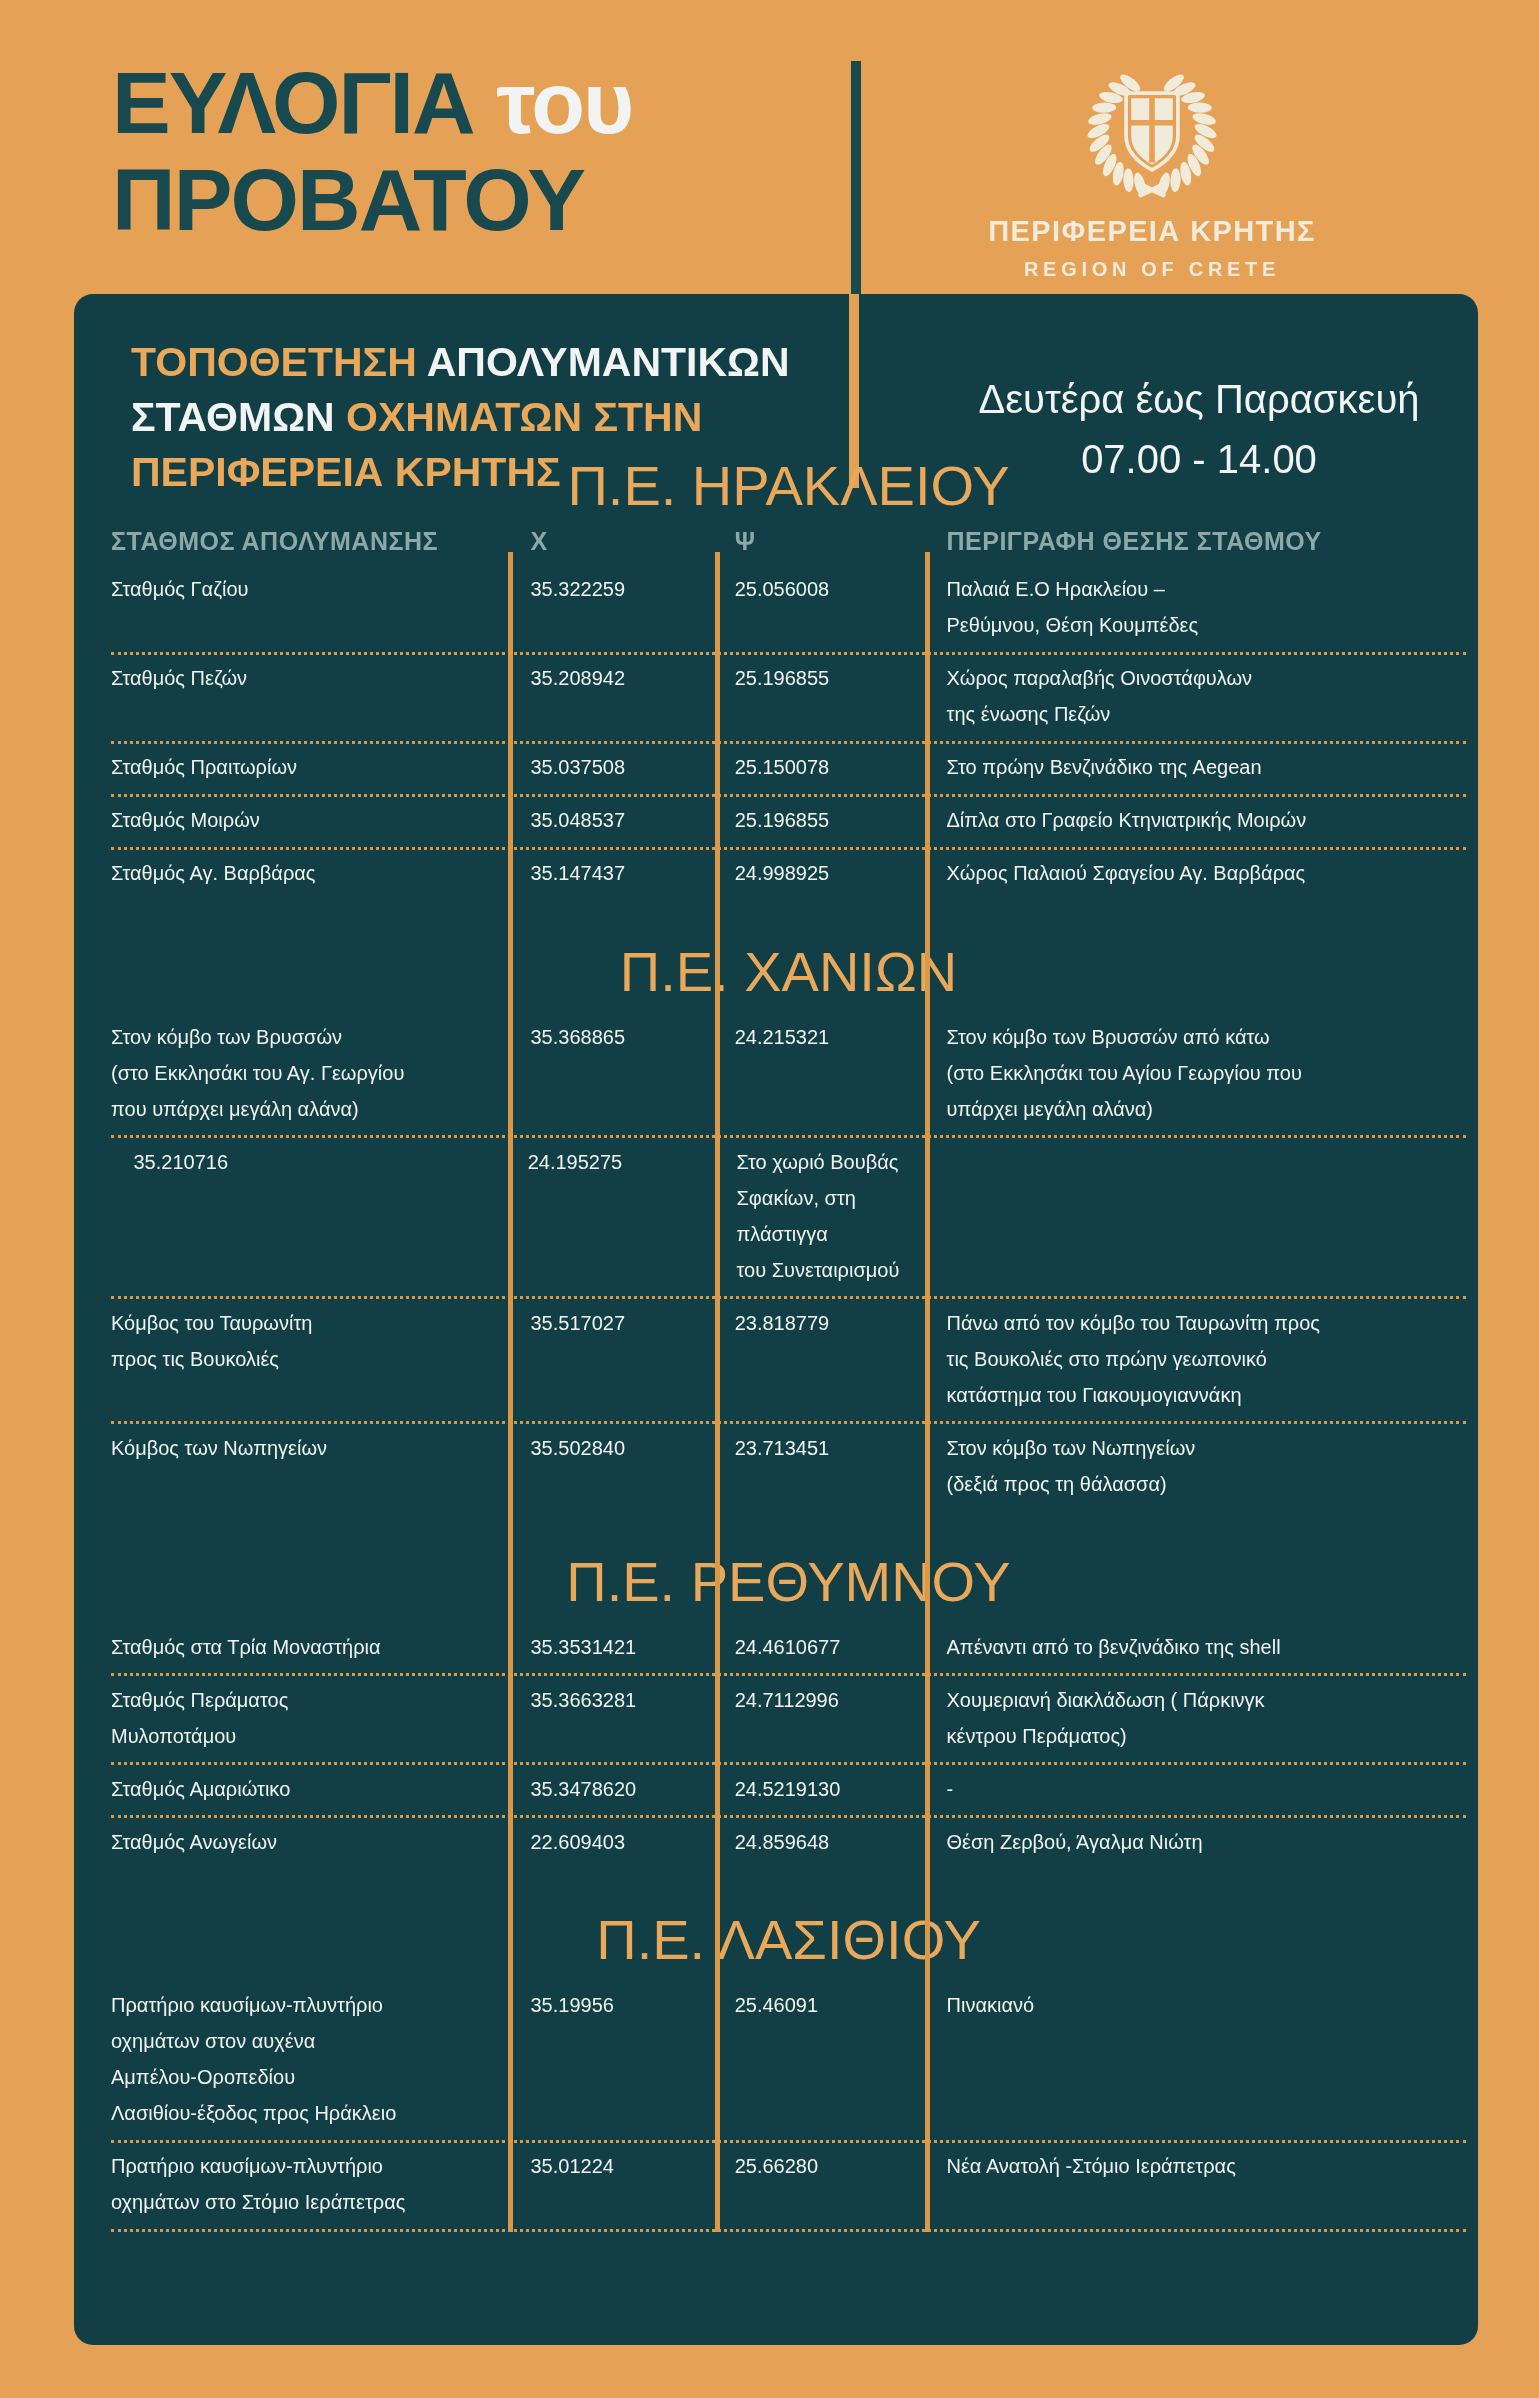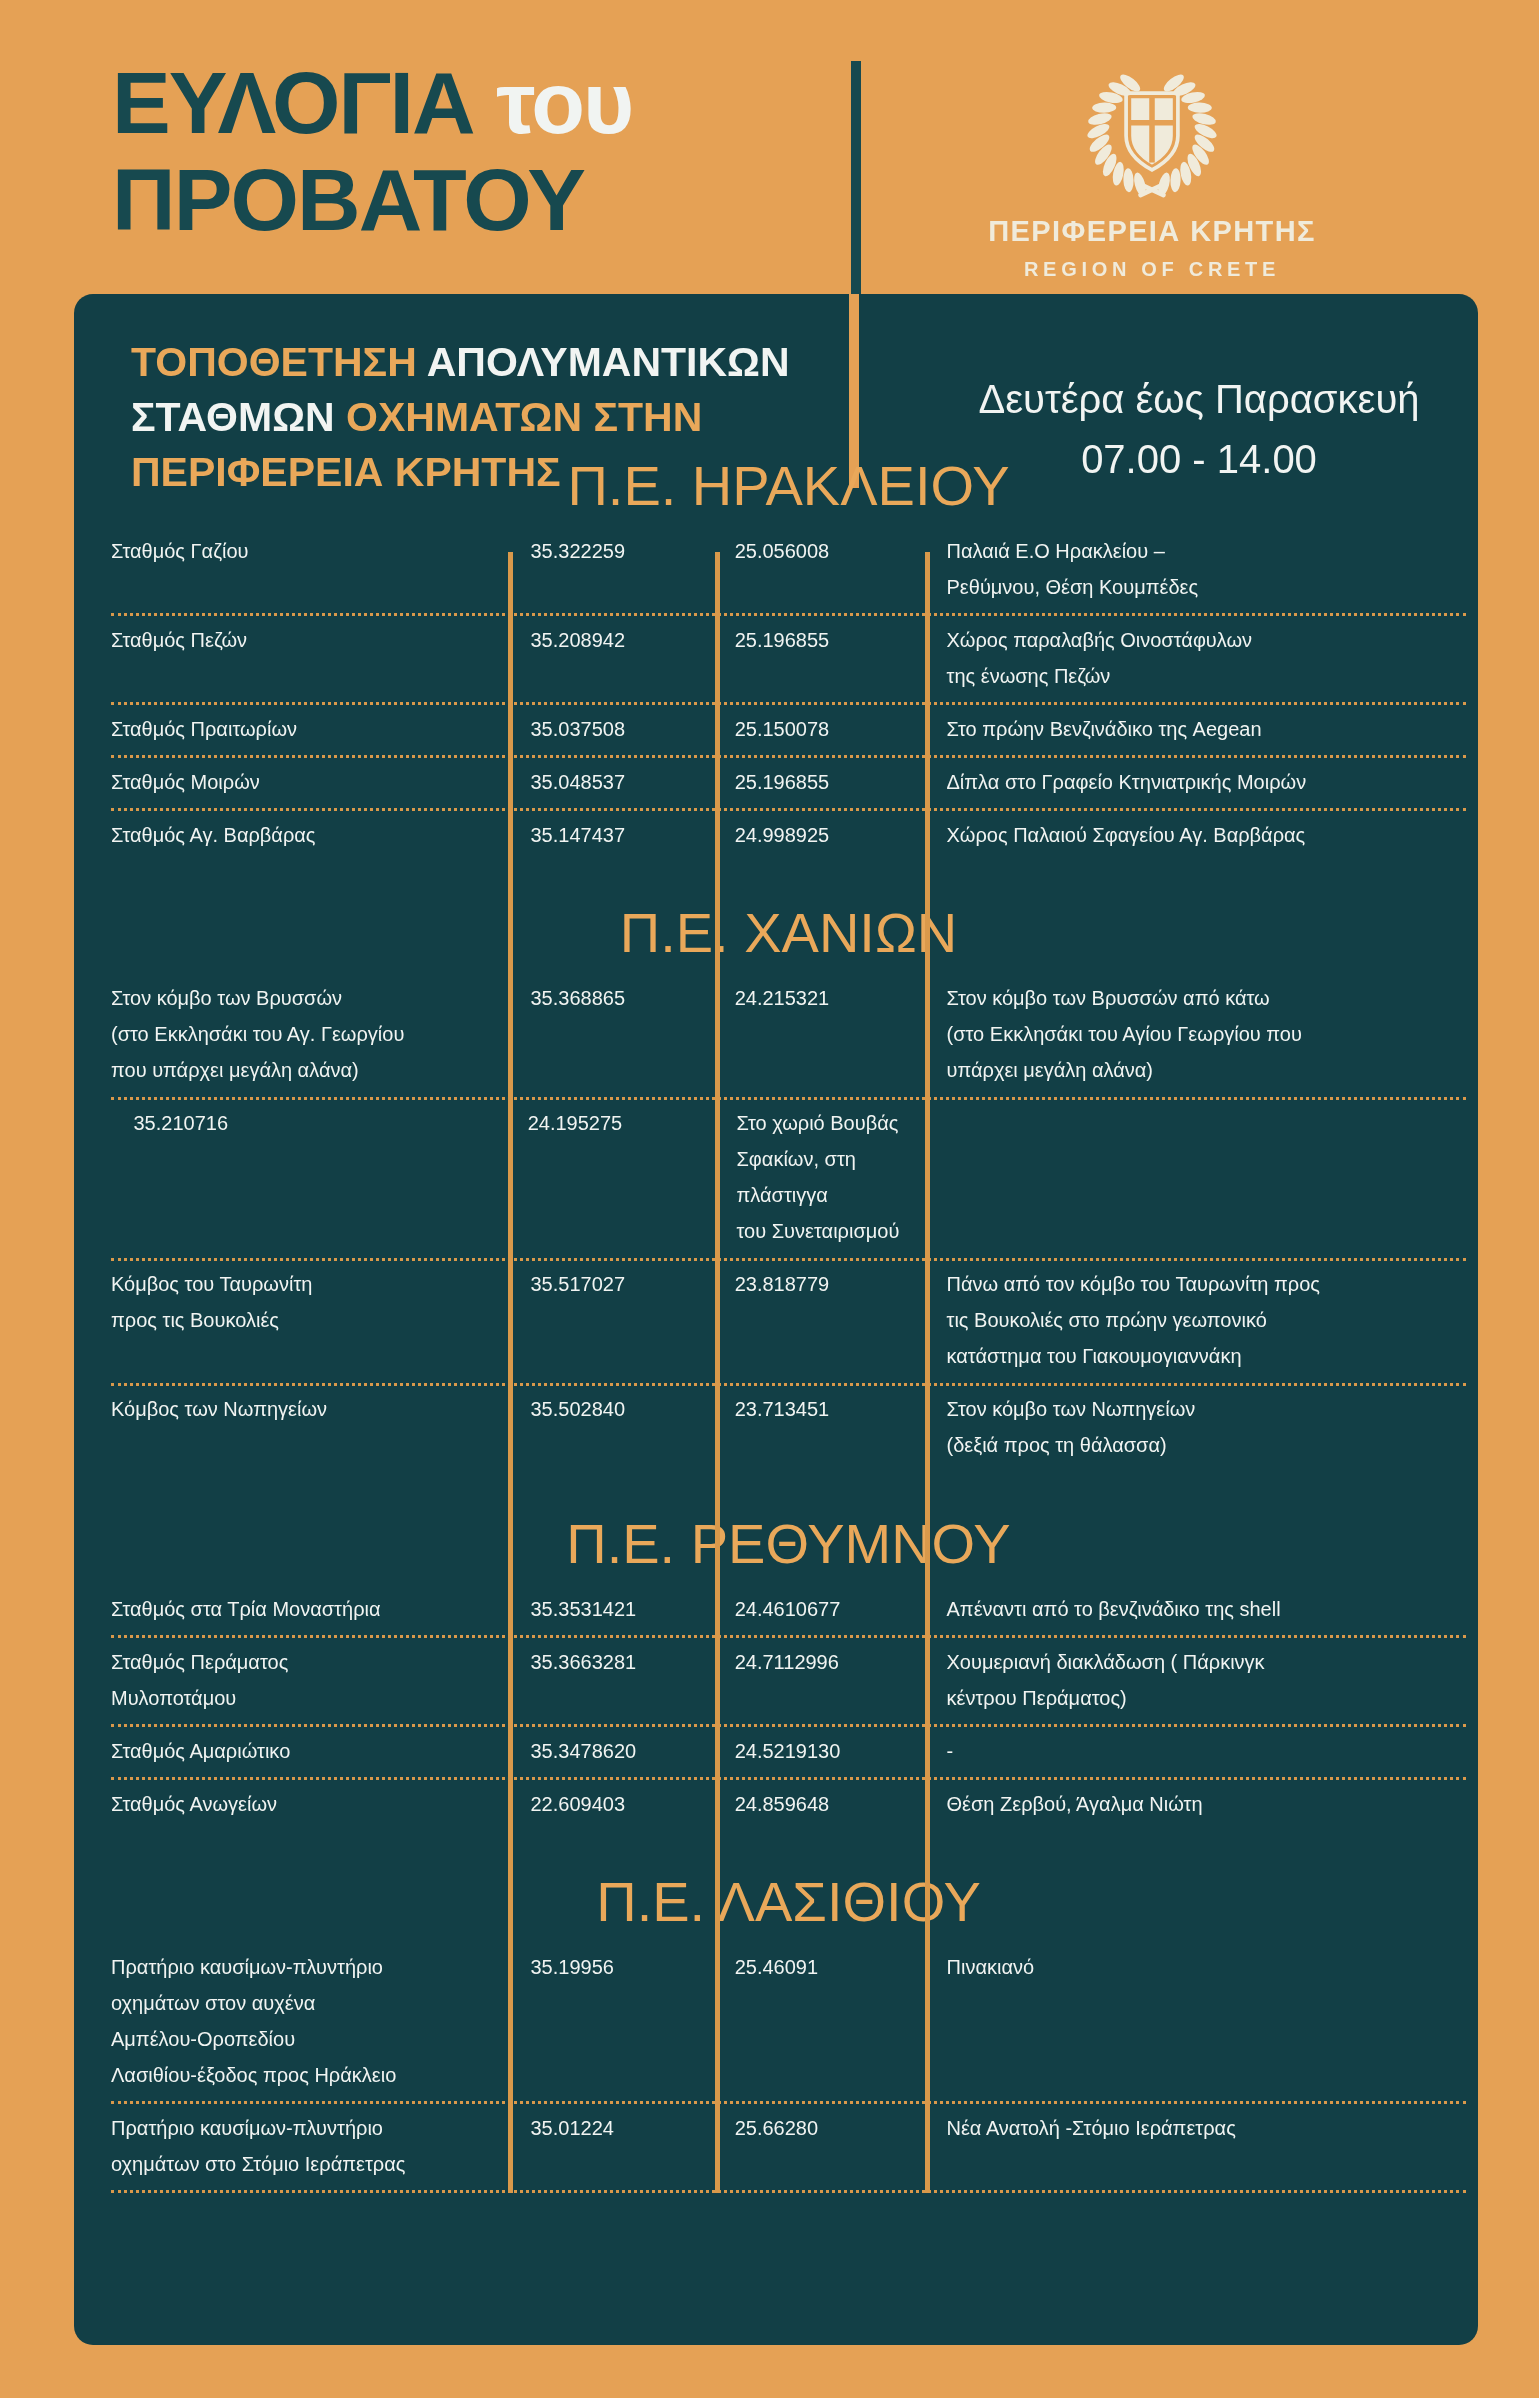--- a/index.html
+++ b/index.html
@@ -159,20 +159,26 @@
       <div>07.00 - 14.00</div>
     </div>
 
     <div class="tablewrap">
       <div class="vline v1"></div>
       <div class="vline v2"></div>
       <div class="vline v3"></div>
 
       <div class="section">
         <div class="section-title">Π.Ε. ΗΡΑΚΛΕΙΟΥ</div>
+        <div class="colhead">
+          <div>ΣΤΑΘΜΟΣ ΑΠΟΛΥΜΑΝΣΗΣ</div>
+          <div class="c-x">X</div>
+          <div class="c-y">Ψ</div>
+          <div class="c-desc">ΠΕΡΙΓΡΑΦΗ ΘΕΣΗΣ ΣΤΑΘΜΟΥ</div>
+        </div>
         <div class="trow">
           <div class="ml">Σταθμός Γαζίου</div>
           <div class="c-x">35.322259</div>
           <div class="c-y">25.056008</div>
           <div class="c-desc ml">Παλαιά Ε.Ο Ηρακλείου –
 Ρεθύμνου, Θέση Κουμπέδες</div>
         </div>
         <div class="trow">
           <div class="ml">Σταθμός Πεζών</div>
           <div class="c-x">35.208942</div>

